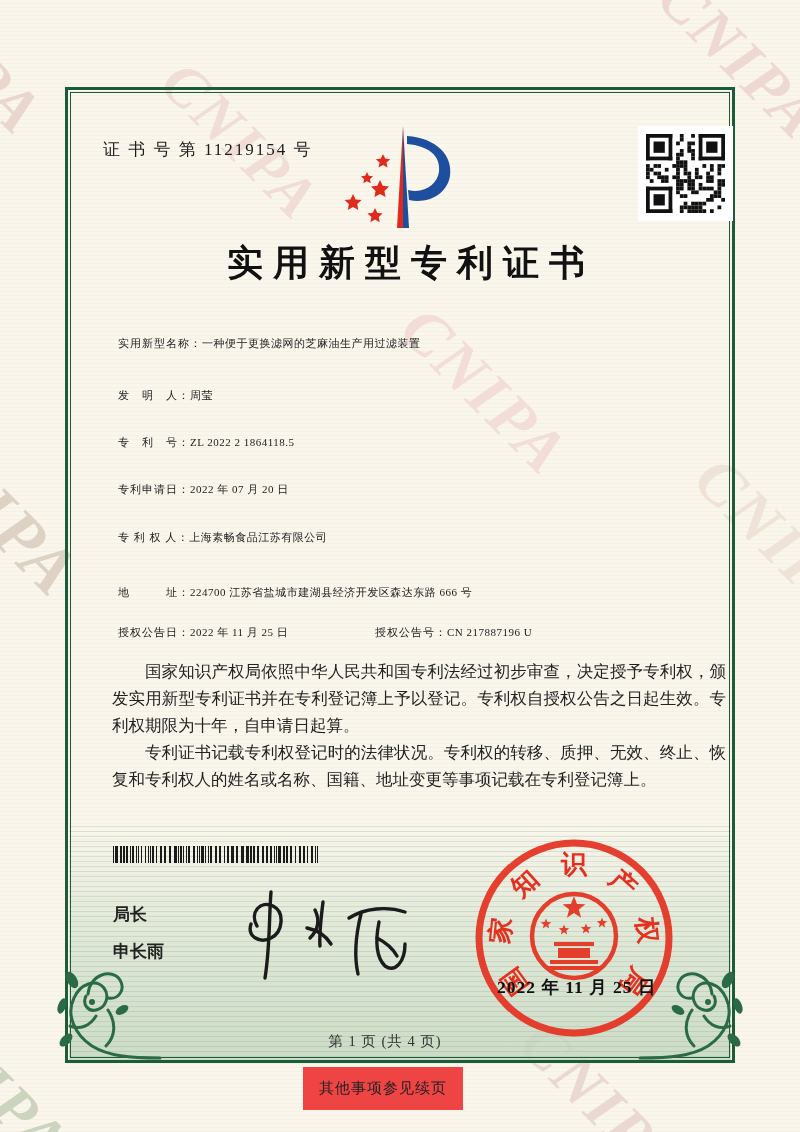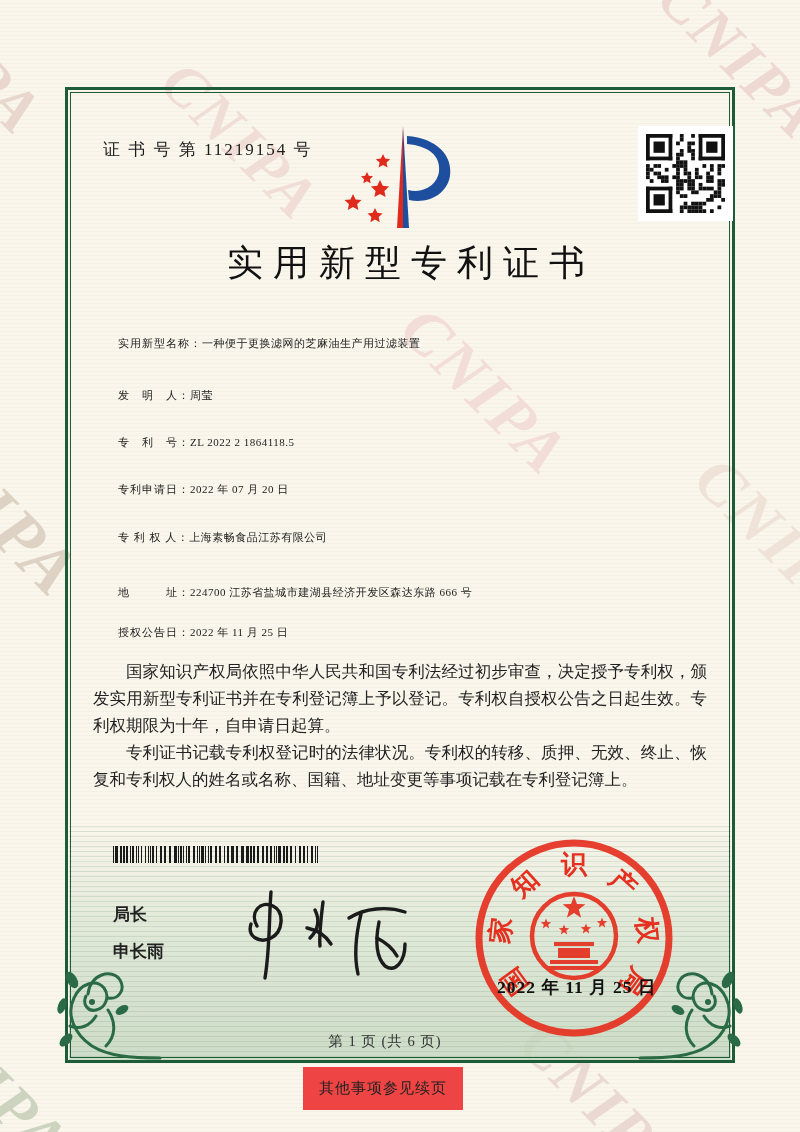--- a/index.html
+++ b/index.html
@@ -53,32 +53,32 @@
     font-size:17px; letter-spacing:2px; color:#1c1c1c;
   }
 
   .logo { position:absolute; left:337px; top:120px; width:130px; height:114px; }
 
   .qr-box { position:absolute; left:638px; top:126px; width:95px; height:95px; background:#ffffff; }
   .qr-box svg { position:absolute; left:8px; top:8px; }
 
   .title {
     position:absolute; left:65px; top:239px; width:670px;
-    text-align:center; font-size:36px; font-weight:normal;
+    text-align:center; font-size:36px; font-weight:bold;
     letter-spacing:10px; padding-left:22px; color:#111;
   }
 
   .fields { position:absolute; left:103px; top:0; width:620px; }
   .frow { position:absolute; left:15px; font-size:11px; color:#1c1c1c; white-space:nowrap; }
   .frow .flabel { letter-spacing:1px; }
   .frow .fvalue { letter-spacing:0.5px; }
   .grant-no-pair { position:absolute; left:257px; top:0; }
 
   .body-text {
-    position:absolute; left:93px; top:658px; width:614px;
+    position:absolute; left:112px; top:658px; width:614px;
     font-size:16.5px; line-height:27px; color:#222;
     text-align:justify;
   }
   .body-text p { text-indent:2em; }
 
   .barcode { position:absolute; left:113px; top:846px; }
 
   .officer { position:absolute; left:113px; top:903px; font-family:Liberation Mono, monospace; }
   .officer div { font-size:17px; font-weight:600; color:#222; }
   .officer .officer-name { margin-top:14px; }
@@ -327,20 +327,23 @@
     <div class="frow" style="top:530px;">
       <span class="flabel">专 利 权 人：</span><span class="fvalue">上海素畅食品江苏有限公司</span>
     </div>
     <div class="frow" style="top:577px;margin-top:8px;">
       <span class="flabel">地　　　址：</span><span class="fvalue">224700 江苏省盐城市建湖县经济开发区森达东路 666 号</span>
     </div>
     <div class="frow" style="top:625px; width:620px;">
       <span>
         <span class="flabel">授权公告日：</span><span class="fvalue">2022 年 11 月 25 日</span>
       </span>
+      <span class="grant-no-pair">
+        <span class="flabel">授权公告号：</span><span class="fvalue">CN 217887196 U</span>
+      </span>
     </div>
   </div>
 
   <div class="body-text">
     <p>国家知识产权局依照中华人民共和国专利法经过初步审查，决定授予专利权，颁发实用新型专利证书并在专利登记簿上予以登记。专利权自授权公告之日起生效。专利权期限为十年，自申请日起算。</p>
     <p>专利证书记载专利权登记时的法律状况。专利权的转移、质押、无效、终止、恢复和专利权人的姓名或名称、国籍、地址变更等事项记载在专利登记簿上。</p>
   </div>
 
   <svg class="barcode" id="barcode-svg" width="207" height="17">
       <rect x="0" y="0" width="1" height="17" fill="#1a1a1a"></rect>
@@ -445,18 +448,18 @@
       <g fill="#e5301f">
         <rect x="86" y="106" width="40" height="4"></rect>
         <rect x="90" y="112" width="32" height="10"></rect>
         <rect x="82" y="124" width="48" height="4"></rect>
         <rect x="78" y="130" width="56" height="4"></rect>
       </g>
     </g>
   </svg>
   <div class="seal-date">2022 年 11 月 25 日</div>
 
-  <div class="page-info">第 1 页 (共 6 页)</div>
+  <div class="page-info">第 1 页 (共 4 页)</div>
   <div class="cont-box">
     <span>其他事项参见续页</span>
   </div>
 
 </div>
 
 </body></html>

